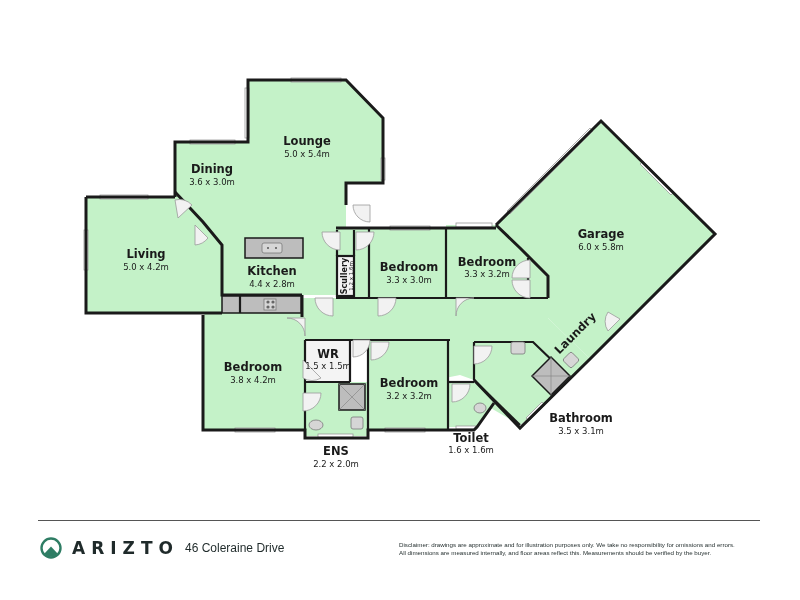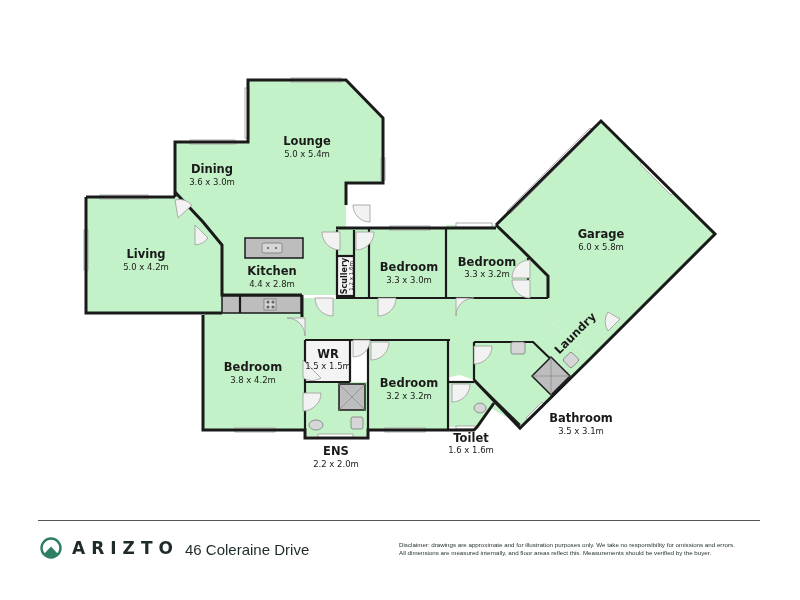--- a/index.html
+++ b/index.html
@@ -14,21 +14,21 @@
   .fixture-light { fill: #d6d6d6; stroke: #7a7a7a; stroke-width: 0.8; }
   .white-room { fill: #f4f4f4; }
   .rname { font-family: "DejaVu Sans", sans-serif; font-weight: bold; font-size: 11.5px; fill: #1a1a1a; text-anchor: middle; }
   .rdim { font-family: "DejaVu Sans", sans-serif; font-size: 8.5px; fill: #1a1a1a; text-anchor: middle; }
   .rname-s { font-family: "DejaVu Sans", sans-serif; font-weight: bold; font-size: 8px; fill: #1a1a1a; text-anchor: middle; }
   .rdim-s { font-family: "DejaVu Sans", sans-serif; font-size: 5.5px; fill: #1a1a1a; text-anchor: middle; }
   .footer-rule { position: absolute; left: 38px; top: 520px; width: 722px; height: 1px; background: #555555; }
   .logo { position: absolute; left: 40px; top: 537px; display: flex; align-items: center; }
   .logo-mark { width: 22px; height: 22px; }
   .logo-text { margin-left: 10px; font-family: "DejaVu Sans", sans-serif; font-weight: bold; font-size: 17px; letter-spacing: 6px; color: #1f2a2a; }
-  .address { position: absolute; left: 185px; top: 541px; font-family: "Liberation Sans", sans-serif; font-size: 15px; color: #1f2a2a; }
+  .address { position: absolute; left: 185px; top: 541px; font-family: "Liberation Sans", sans-serif; font-size: 12px; color: #1f2a2a; }
   .disclaimer { position: absolute; left: 399px; top: 541px; width: 370px; font-family: "Liberation Sans", sans-serif; font-size: 6.2px; line-height: 8px; color: #1f2a2a; }
   .disclaimer div { white-space: nowrap; }
 </style>
 </head>
 <body>
 
 <svg id="plan" viewBox="0 0 800 510" xmlns="http://www.w3.org/2000/svg">
 
   <g>
 

